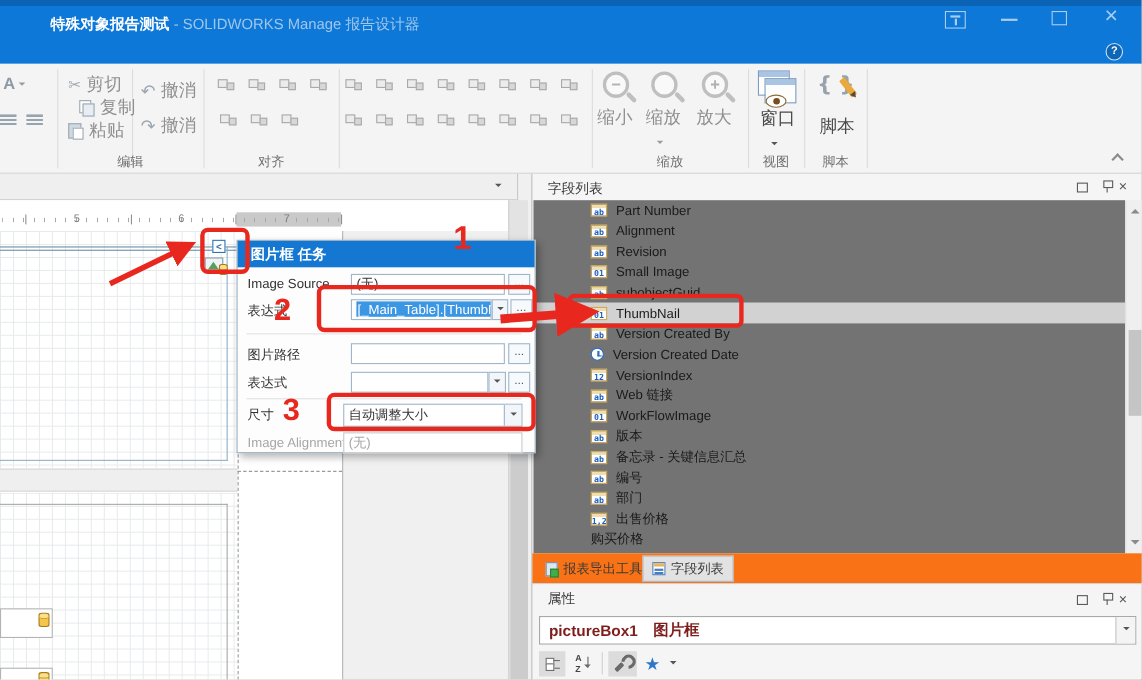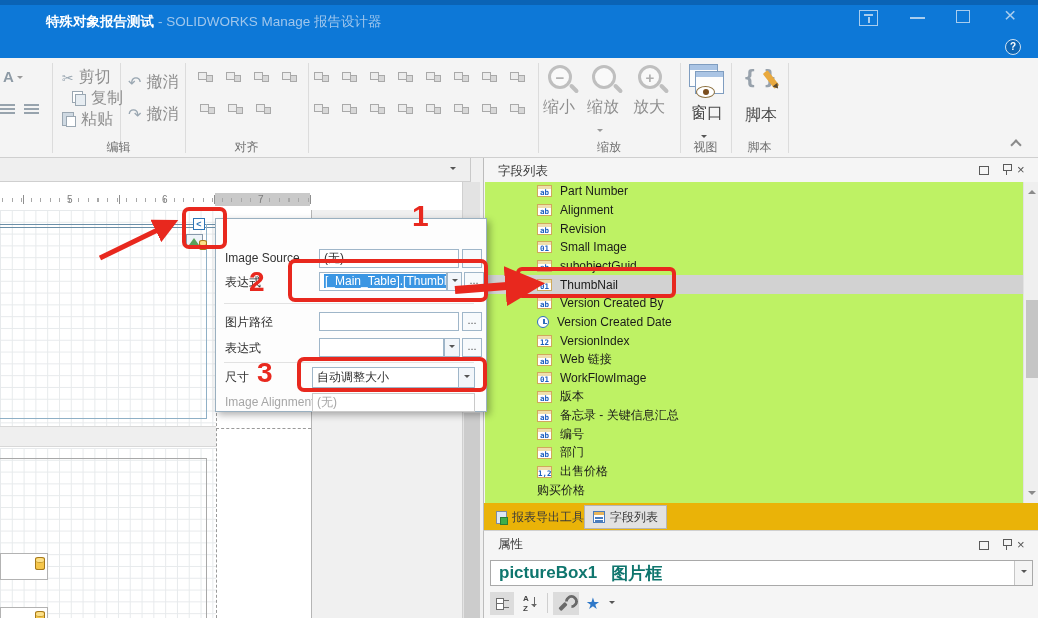--- a/index.html
+++ b/index.html
@@ -131,48 +131,48 @@
 
   
   .panel { position:absolute; left:483px; width:555px; background:#f5f5f5; border-left:1px solid #bcbcbc; }
   .panel-title { position:absolute; left:14px; top:5px; font-size:12.5px; color:#3c3c3c; }
   .ic-float { position:absolute; width:10px; height:9px; border:1px solid #5a5a5a; background:#f5f5f5; }
   .ic-pin { position:absolute; width:9px; height:12px; }
   .ic-pin::before { content:""; position:absolute; left:1px; top:0; width:7px; height:5px; border:1px solid #5a5a5a; background:#f5f5f5; }
   .ic-pin::after { content:""; position:absolute; left:4px; top:6px; width:1px; height:5px; background:#5a5a5a; }
   .ic-x { position:absolute; font-size:13px; color:#555; line-height:13px; }
 
-  #fl-list { position:absolute; left:1px; top:24px; width:538px; height:321px; background:#bef264; overflow:hidden; }
+  #fl-list { position:absolute; left:1px; top:24px; width:538px; height:321px; background:#737373; overflow:hidden; }
   .fl-row { height:18.7px; display:flex; align-items:center; gap:8px; padding-left:52px; }
   .fl-row.selected { background:#d2d2d2; }
   .fl-label { font-size:12px; color:#1a1a1a; white-space:nowrap; }
   .fl-ic { flex:0 0 auto; width:15px; height:12px; border:1px solid #cfa95c;
     background:linear-gradient(#efdfae 0 3px, #fff 3px); position:relative;
     font:bold 7.5px "DejaVu Sans Mono", monospace; color:#1b5fc0; text-align:center; line-height:14px; }
   .fl-ic::before { content:attr(data-icon); }
   .fl-ic[data-icon="clock"] { width:12px; height:12px; border-radius:50%; border-color:#2f6fbd; background:#fff; }
   .fl-ic[data-icon="clock"]::before { content:""; position:absolute; left:5px; top:2px; width:1.5px; height:5px; background:#2f6fbd; }
   .fl-ic[data-icon="clock"]::after { content:""; position:absolute; left:5px; top:5.5px; width:4px; height:1.5px; background:#2f6fbd; }
 
   #fl-scroll { position:absolute; left:539px; top:24px; width:16px; height:321px; background:#efefef; border-left:1px solid #e2e2e2; }
   .sb-up { position:absolute; left:4px; top:4px; width:0; height:0; border:4px solid transparent; border-bottom-color:#8a8a8a; }
   .sb-down { position:absolute; left:4px; bottom:4px; width:0; height:0; border:4px solid transparent; border-top-color:#8a8a8a; }
   .sb-thumb { position:absolute; left:2px; top:118px; width:12px; height:78px; background:#c5c5c5; }
 
-  .tabstrip { position:absolute; left:0; top:345px; width:555px; height:27px; background:#eab308; }
+  .tabstrip { position:absolute; left:0; top:345px; width:555px; height:27px; background:#f97316; }
   .dock-tab { position:absolute; top:3px; height:22px; display:flex; align-items:center; gap:5px; font-size:12px; color:#3a3a3a; padding:0 8px; }
   .dock-tab.active { background:#e2e2e2; border:1px solid #b5b5b5; top:2px; height:24px; }
   .tab-ic1 { position:relative; width:11px; height:13px; border:1px solid #7d8b9e; background:#dde7f2; }
   .tab-ic1::after { content:""; position:absolute; right:-2px; bottom:-2px; width:6px; height:6px; background:#3fae49; border:1px solid #2c7d35; }
   .tab-ic2 { position:relative; width:12px; height:12px; border:1px solid #4a7dbd; background:#fff; }
   .tab-ic2::before { content:""; position:absolute; left:0; top:0; width:10px; height:3px; background:#e8b65c; }
   .tab-ic2::after { content:""; position:absolute; left:1px; top:5px; width:8px; height:1.5px; background:#4a7dbd; box-shadow:0 3px 0 #4a7dbd; }
 
   #prop-combo { position:absolute; left:6px; top:29px; width:543px; height:26px; background:#fff; border:1px solid #a9a9a9;
-    display:flex; align-items:center; padding-left:8px; font-size:17px; font-weight:bold; color:#0f766e; }
+    display:flex; align-items:center; padding-left:8px; font-size:14px; font-weight:bold; color:#7f1d1d; }
   .combo-dd { position:absolute; right:0; top:0; width:18px; height:24px; border-left:1px solid #c6c6c6; background:#f4f4f4;
     display:flex; align-items:center; justify-content:center; }
   .ptb-btn { position:absolute; top:61px; height:23px; display:flex; align-items:center; justify-content:center; }
   .pressed { background:#dcdcdc; }
   .ic-cat { position:relative; width:15px; height:14px; }
   .ic-cat::before { content:""; position:absolute; left:1px; top:1px; width:6px; height:5px; border:1px solid #6d6d6d; background:#fff; }
   .ic-cat::after { content:""; position:absolute; left:1px; bottom:1px; width:6px; height:5px; border:1px solid #6d6d6d; background:#fff; }
   .ic-cat i { position:absolute; right:1px; top:3px; width:6px; height:1.5px; background:#6d6d6d; box-shadow:0 7px 0 #6d6d6d; }
   .ic-az { position:relative; width:16px; height:17px; }
   .ic-az::before { content:"A"; position:absolute; left:1px; top:-1px; font:bold 8px "Liberation Sans", sans-serif; color:#444; }
@@ -365,21 +365,21 @@
     <div class="abs" style="left:638px;top:7px">
       <div class="mag-big">+</div>
       <div class="rlabel" style="margin-top:8px;margin-left:-5px">放大</div>
     </div>
     <div class="grp-label" style="left:538px;width:142px">缩放</div>
 
     <div class="abs" style="left:687px;top:6px">
       <div class="ic-window">
           <i></i>
         </div>
-      <div class="rlabel en" style="margin-top:5px;margin-left:4px">窗口</div>
+      <div class="rlabel en" style="margin-top:0;margin-left:4px">窗口</div>
       <div style="margin-left:14px;margin-top:3px"><span class="dd-arrow"></span></div>
     </div>
     <div class="grp-label" style="left:680px;width:51px">视图</div>
 
     <div class="abs" style="left:741px;top:6px">
       <div class="ic-script">
           <i></i>
         </div>
       <div class="rlabel en" style="margin-top:7px;margin-left:4px">脚本</div>
     </div>
@@ -430,20 +430,21 @@
     <div class="pic-glyph">
         <span class="cyl" style="right:-5px;bottom:-4px;width:8px;height:10px"></span>
       </div>
 
     <div class="canvas-sb">
         <i></i>
       </div>
   </div>
 
   <div id="dialog">
+    <div class="dlg-header">图片框 任务</div>
 
     <div class="dlg-label" style="left:9px;top:32px">Image Source</div>
     <div class="dlg-field" style="left:103px;top:30px;width:140px;height:19px">(无)</div>
     <div class="dlg-btn" style="left:246px;top:30px;width:20px;height:19px">...</div>
 
     <div class="dlg-label" style="left:9px;top:55px">表达式</div>
     <div class="dlg-field" style="left:103px;top:53px;width:128px;height:19px"><span class="sel-text">[_Main_Table].[ThumbN</span></div>
     <div class="dlg-dd" style="left:231px;top:53px;width:15px;height:19px">
         <span class="dd-arrow"></span>
       </div>

